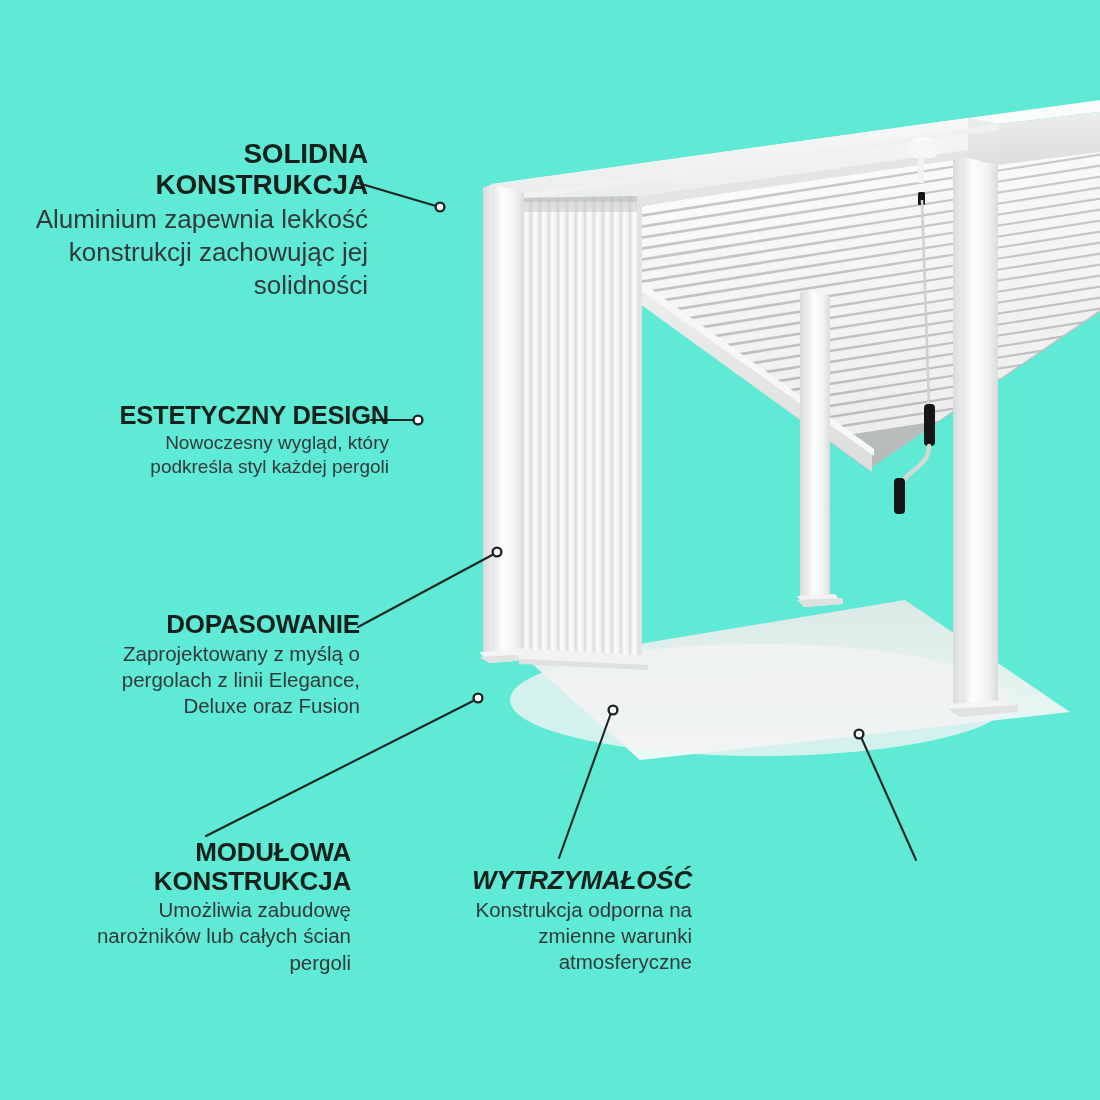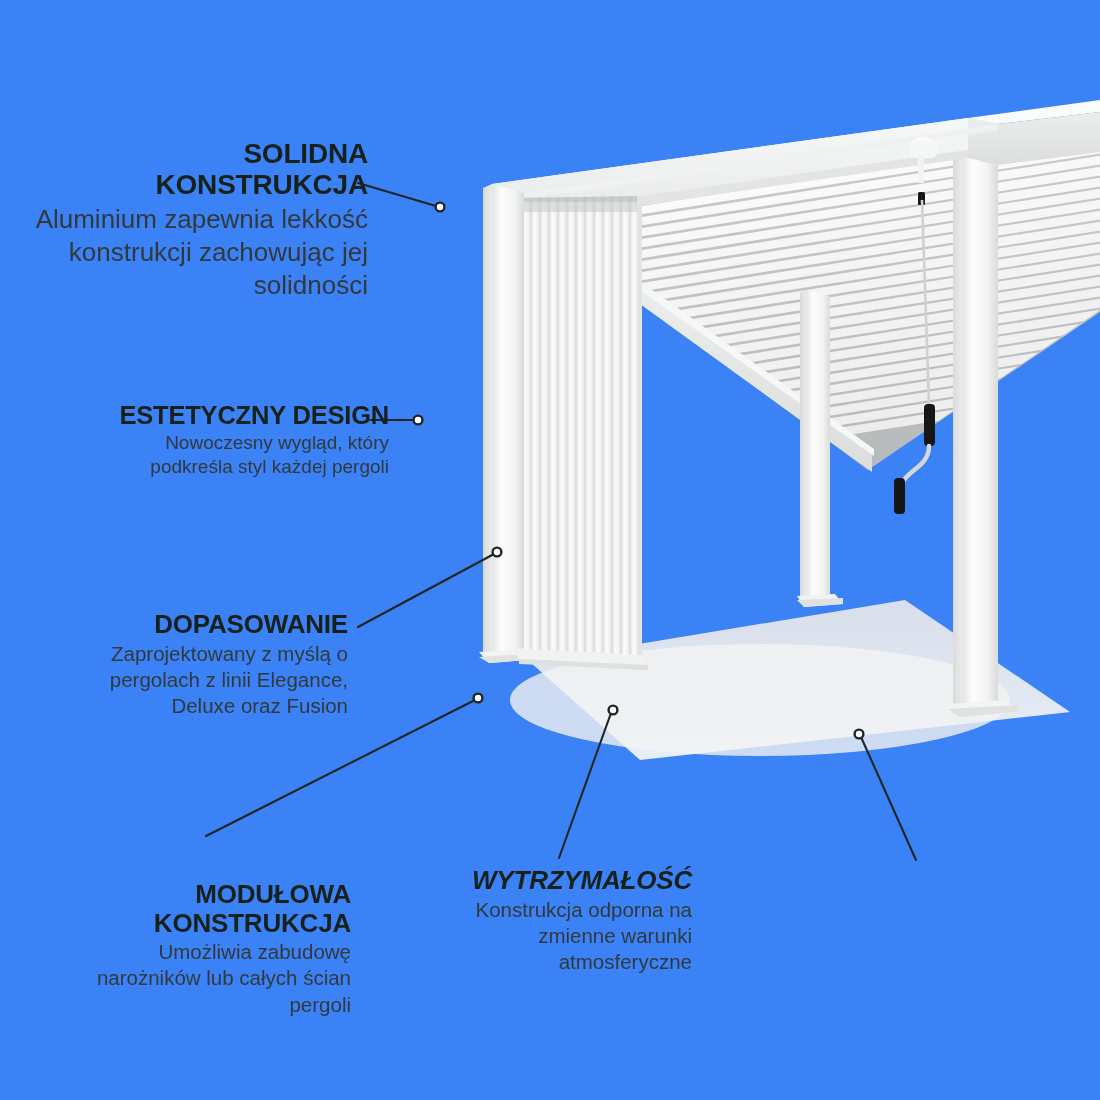--- a/index.html
+++ b/index.html
@@ -4,21 +4,21 @@
 <style>
   html, body {
     margin: 0;
     padding: 0;
     background: #ffffff;
   }
   #canvas {
     position: relative;
     width: 1100px;
     height: 1100px;
-    background: #3b82f6;
+    background: #5eead4;
     overflow: hidden;
     font-family: "Liberation Sans", sans-serif;
     -webkit-font-smoothing: antialiased;
   }
 
   
   .callout {
     position: absolute;
   }
   .callout .title {
@@ -41,25 +41,25 @@
 
   
   #c-solid   { left: 0px;   top: 139px; width: 368px; }
   #c-solid   .title { font-size: 28px; }
   #c-solid   .body  { font-size: 26px; }
 
   #c-design  { left: 0px;   top: 401px; width: 357px; padding-left: 32px; }
   #c-design  .title { font-size: 25.5px; }
   #c-design  .body  { font-size: 19px; }
 
-  #c-fit     { left: 0px;   top: 610px; width: 348px; }
+  #c-fit     { left: 12px;   top: 610px; width: 348px; }
   #c-fit     .title { font-size: 26px; }
   #c-fit     .body  { font-size: 20.5px; }
 
-  #c-modular { left: 0px;   top: 838px; width: 351px; margin-top: 42px; }
+  #c-modular { left: 0px;   top: 838px; width: 351px; }
   #c-modular .title { font-size: 26px; }
   #c-modular .body  { font-size: 20.5px; padding-left: 22px; }
 
   #c-strength{ left: 404px; top: 866px; width: 288px; }
   #c-strength .title { font-size: 26px; font-style: italic; }
   #c-strength .body  { font-size: 20.5px; }
 
   #c-easy    { left: 748px; top: 866px; width: 330px; }
   #c-easy    .title { font-size: 26px; }
   #c-easy    .body  { font-size: 20.5px; }

